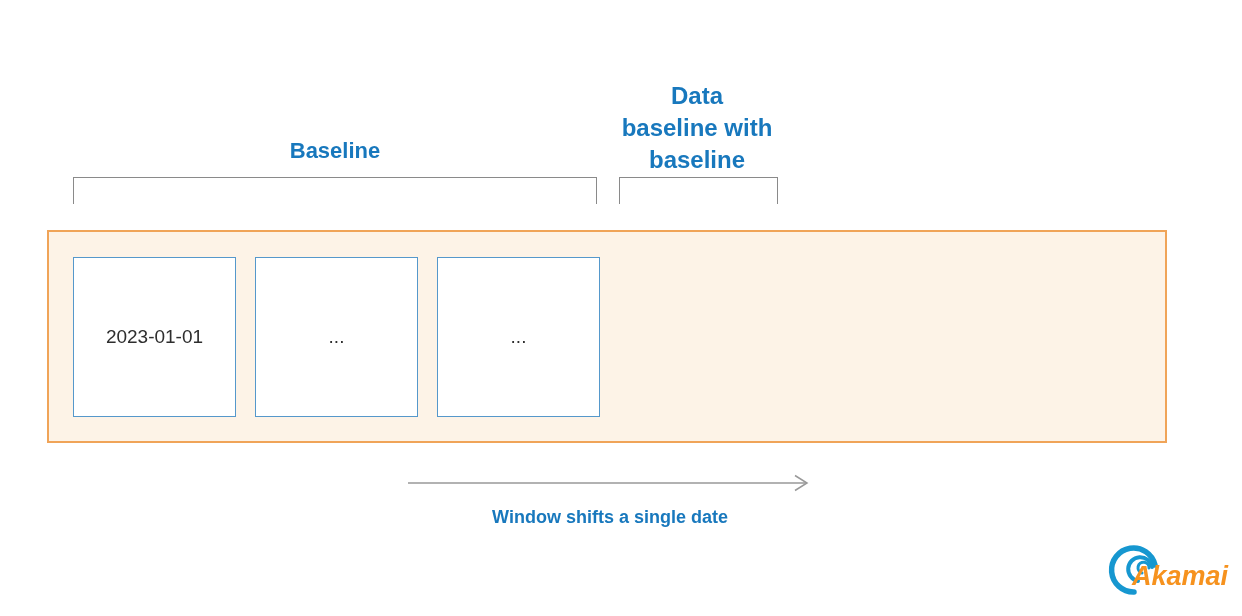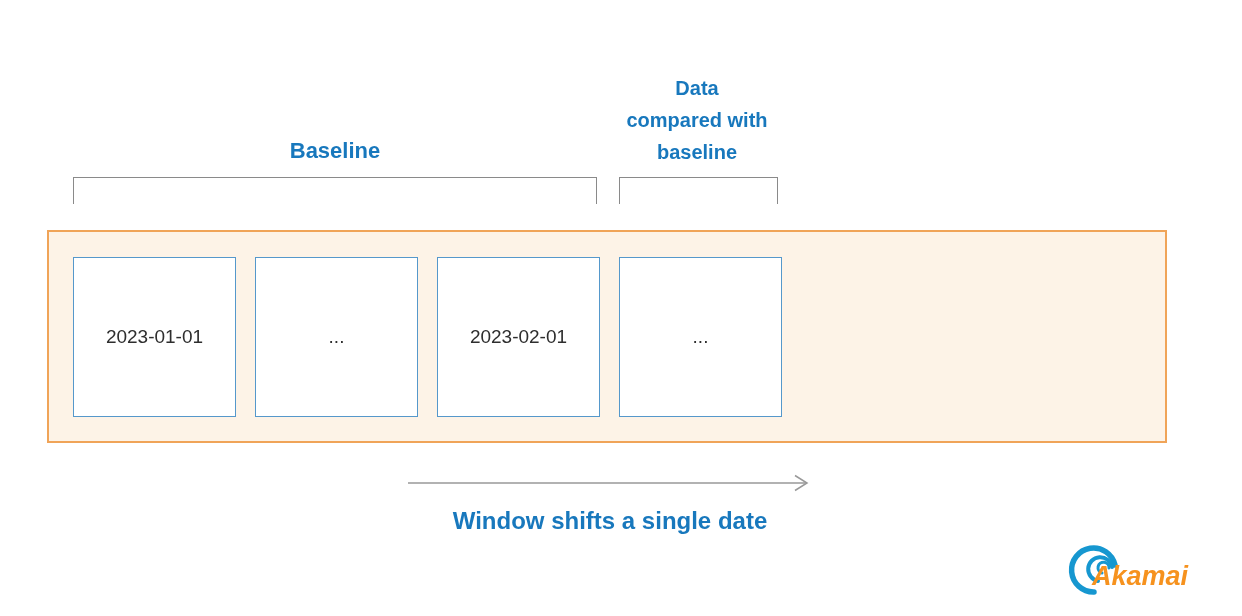--- a/index.html
+++ b/index.html
@@ -22,22 +22,22 @@
   }
   .abs { position: absolute; }
 
   .blue-label {
     color: var(--label-blue);
     font-weight: bold;
     text-align: center;
   }
 
   .compared-label {
-    left: 592px; top: 72px; width: 210px;
-    font-size: 20px; line-height: 32px;
+    left: 592px; top: 80px; width: 210px;
+    font-size: 24px; line-height: 32px;
   }
 
   .baseline-label {
     left: 73px; top: 138px; width: 524px;
     font-size: 22px; line-height: 26px;
   }
 
   .bracket {
     border-top: 1.5px solid var(--line-gray);
     border-left: 1.5px solid var(--line-gray);
@@ -65,51 +65,50 @@
     justify-content: center;
     font-size: 19px;
     color: var(--date-text);
     flex: 0 0 auto;
   }
 
   .shift-arrow { left: 408px; top: 472px; }
 
   .shift-caption {
     left: 408px; top: 507px; width: 404px;
-    font-size: 24px;
+    font-size: 18px;
   }
 
-  .logo { left: 1068px; top: 543px; width: 126px; height: 52px; }
+  .logo { left: 1108px; top: 543px; width: 126px; height: 52px; }
   .logo svg { display: block; }
   .logo-text {
     font-family: "Liberation Sans", sans-serif;
     font-weight: bold;
     font-style: italic;
     font-size: 27px;
     fill: var(--logo-orange);
   }
 </style>
 </head>
 <body>
 
 <div class="abs blue-label compared-label">
   <div>Data</div>
-  <div>compared with</div>
+  <div>baseline with</div>
   <div>baseline</div>
 </div>
 
 <div class="abs blue-label baseline-label">Baseline</div>
 
 <div class="abs bracket bracket-baseline"></div>
 <div class="abs bracket bracket-compared"></div>
 
 <div class="abs window-container">
   <div class="date-box">2023-01-01</div>
   <div class="date-box">...</div>
-  <div class="date-box">2023-02-01</div>
   <div class="date-box">...</div>
 </div>
 
 <div class="abs shift-arrow">
   <svg width="404" height="22" viewBox="0 0 404 22">
     <line x1="0" y1="11" x2="398" y2="11" stroke="#999999" stroke-width="1.5"></line>
     <path d="M387,3.5 L399,11 L387,18.5" fill="none" stroke="#999999" stroke-width="1.5"></path>
   </svg>
 </div>
 

